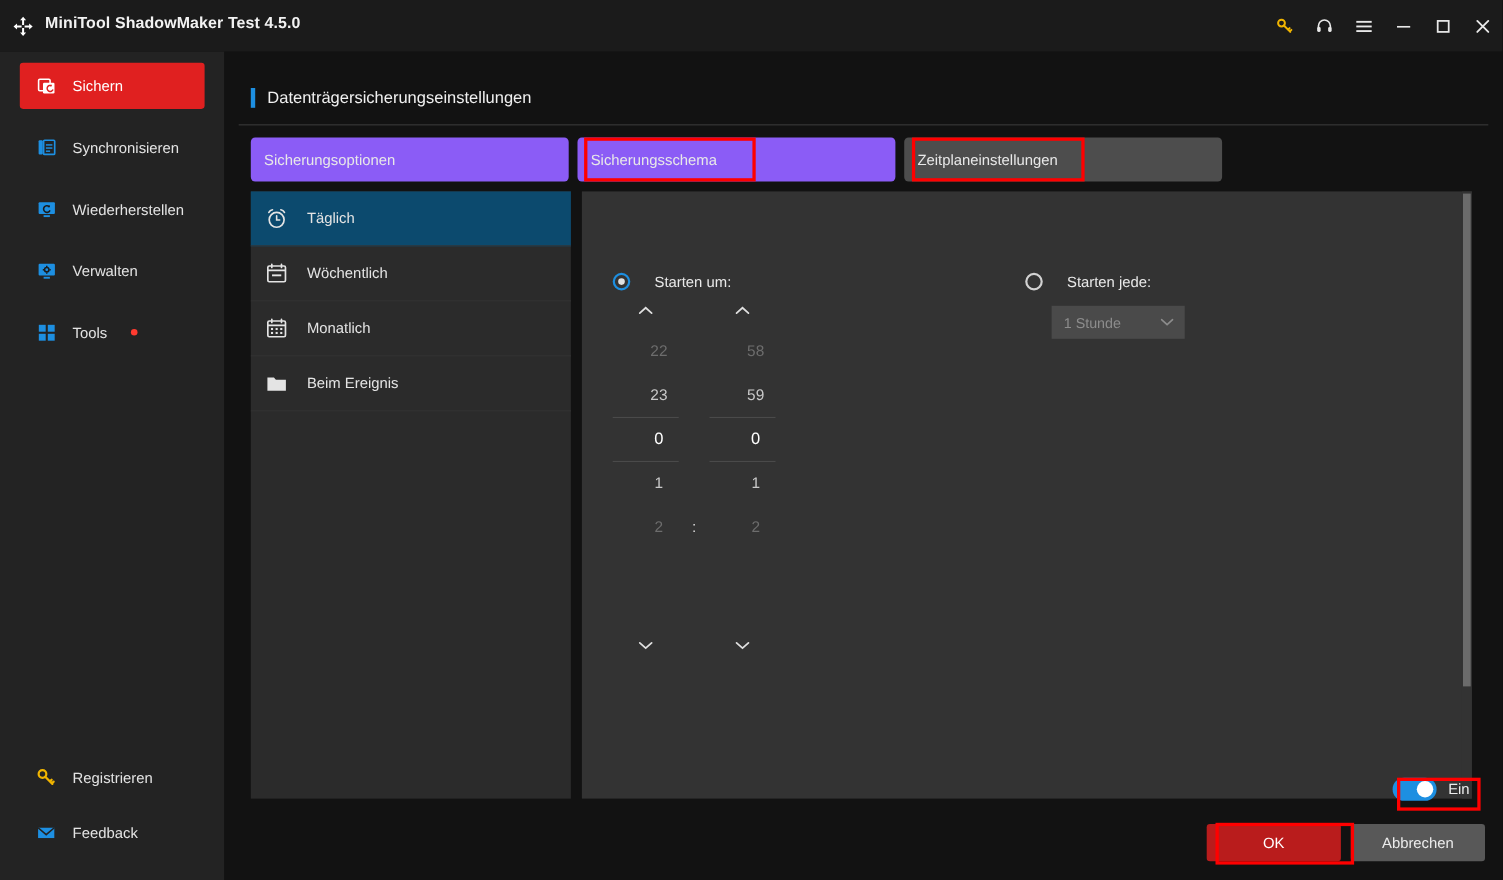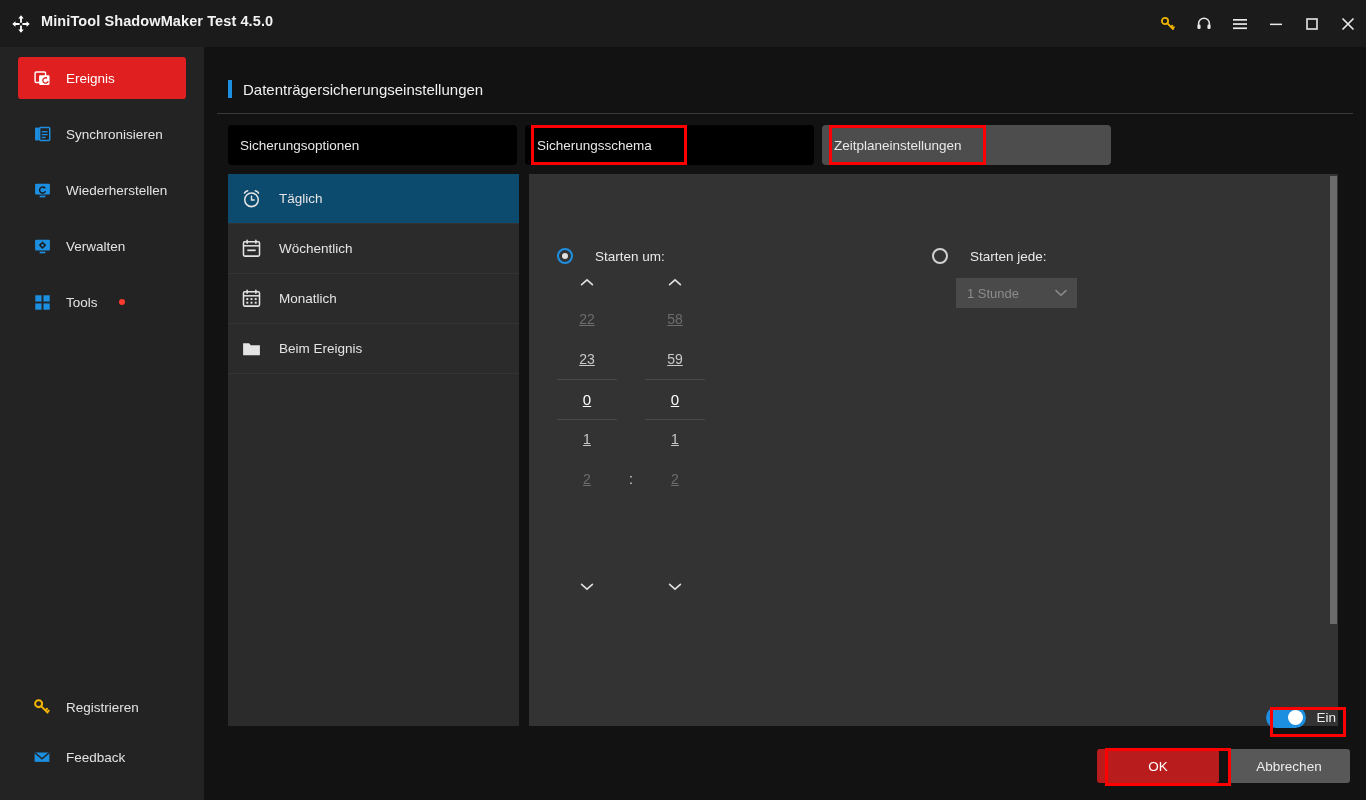--- a/index.html
+++ b/index.html
@@ -62,21 +62,21 @@
 
   #page-head { position: absolute; left: 24px; top: 33px; display: flex; align-items: center; gap: 11px; }
   #page-head .bar { width: 4px; height: 18px; background: #1d8fe1; }
   #page-title { font-size: 15px; color: #f0f0f0; white-space: nowrap; }
   #head-rule { position: absolute; left: 13px; top: 66px; width: 1136px; height: 1px; background: #3a3a3a; }
 
   
   #tabs { position: absolute; left: 24px; top: 78px; display: flex; gap: 8px; }
   .tab {
     width: 289px; height: 40px; border-radius: 4px;
-    background: #000000; display: flex; align-items: center; cursor: default;
+    background: #8b5cf6; display: flex; align-items: center; cursor: default;
   }
   .tab.active { background: #4d4d4d; }
   .tab-label { font-size: 13.5px; color: #e8e8e8; padding-left: 12px; white-space: nowrap; }
 
   
   .redbox { position: absolute; border: 3px solid #ff0000; pointer-events: none; }
 
   
   #list-panel {
     position: absolute; left: 24px; top: 127px; width: 291px; height: 552px;
@@ -128,23 +128,23 @@
   .tp-col { position: absolute; top: 0; width: 60px; height: 330px; }
   .tp-col.hours { left: 0; }
   .tp-col.minutes { left: 88px; }
   .tp-arrow {
     position: absolute; left: 0; width: 60px; height: 26px;
     display: flex; align-items: center; justify-content: center; cursor: default;
   }
   .tp-arrow.up { top: 0; }
   .tp-arrow.down { top: 304px; }
   .tp-cell {
-    position: absolute; left: 0; width: 60px; height: 40px;
+    position: absolute; left: 12px; width: 60px; height: 40px;
     display: flex; align-items: center; justify-content: center;
-    font-size: 14px; cursor: default; text-decoration: underline;
+    font-size: 14px; cursor: default;
   }
   .tp-cell.dim  { color: #6d6d6d; }
   .tp-cell.near { color: #c9c9c9; }
   .tp-cell.sel  { color: #ffffff; font-size: 15px; }
   .tp-sep-line { position: absolute; left: 0; width: 60px; height: 1px; background: #4a4a4a; }
   #tp-colon {
     position: absolute; left: 60px; top: 190px; width: 28px; height: 40px;
     display: flex; align-items: center; justify-content: center;
     font-size: 14px; color: #d8d8d8;
   }
@@ -235,21 +235,21 @@
 
       <div class="nav-item active">
         <span class="nav-icon">
           <svg width="19" height="19" viewBox="0 0 20 20">
             <rect x="2.2" y="3.2" width="11" height="11" rx="1.2" fill="none" stroke="#ffffff" stroke-width="1.5"></rect>
             <rect x="6.4" y="6.6" width="11" height="10.2" rx="1.2" fill="#ffffff"></rect>
             <path d="M14.6 9.4 a2.9 2.9 0 1 0 1.4 3.6" fill="none" stroke="#e02020" stroke-width="1.4"></path>
             <path d="M14.2 8 l.6 1.9 -1.9 .3 Z" fill="#e02020"></path>
           </svg>
         </span>
-        <span class="nav-label">Ereignis</span>
+        <span class="nav-label">Sichern</span>
       </div>
 
       <div class="nav-item">
         <span class="nav-icon">
           <svg width="19" height="19" viewBox="0 0 20 20">
             <rect x="2.2" y="2.6" width="4" height="13.6" rx="1" fill="#1d8fe1"></rect>
             <rect x="7" y="2.6" width="10.6" height="13.6" rx="1" fill="none" stroke="#1d8fe1" stroke-width="1.6"></rect>
             <rect x="9.2" y="6.4" width="6.2" height="1.4" fill="#1d8fe1"></rect>
             <rect x="9.2" y="9.4" width="6.2" height="1.4" fill="#1d8fe1"></rect>
             <rect x="9.2" y="12.4" width="4" height="1.4" fill="#1d8fe1"></rect>

